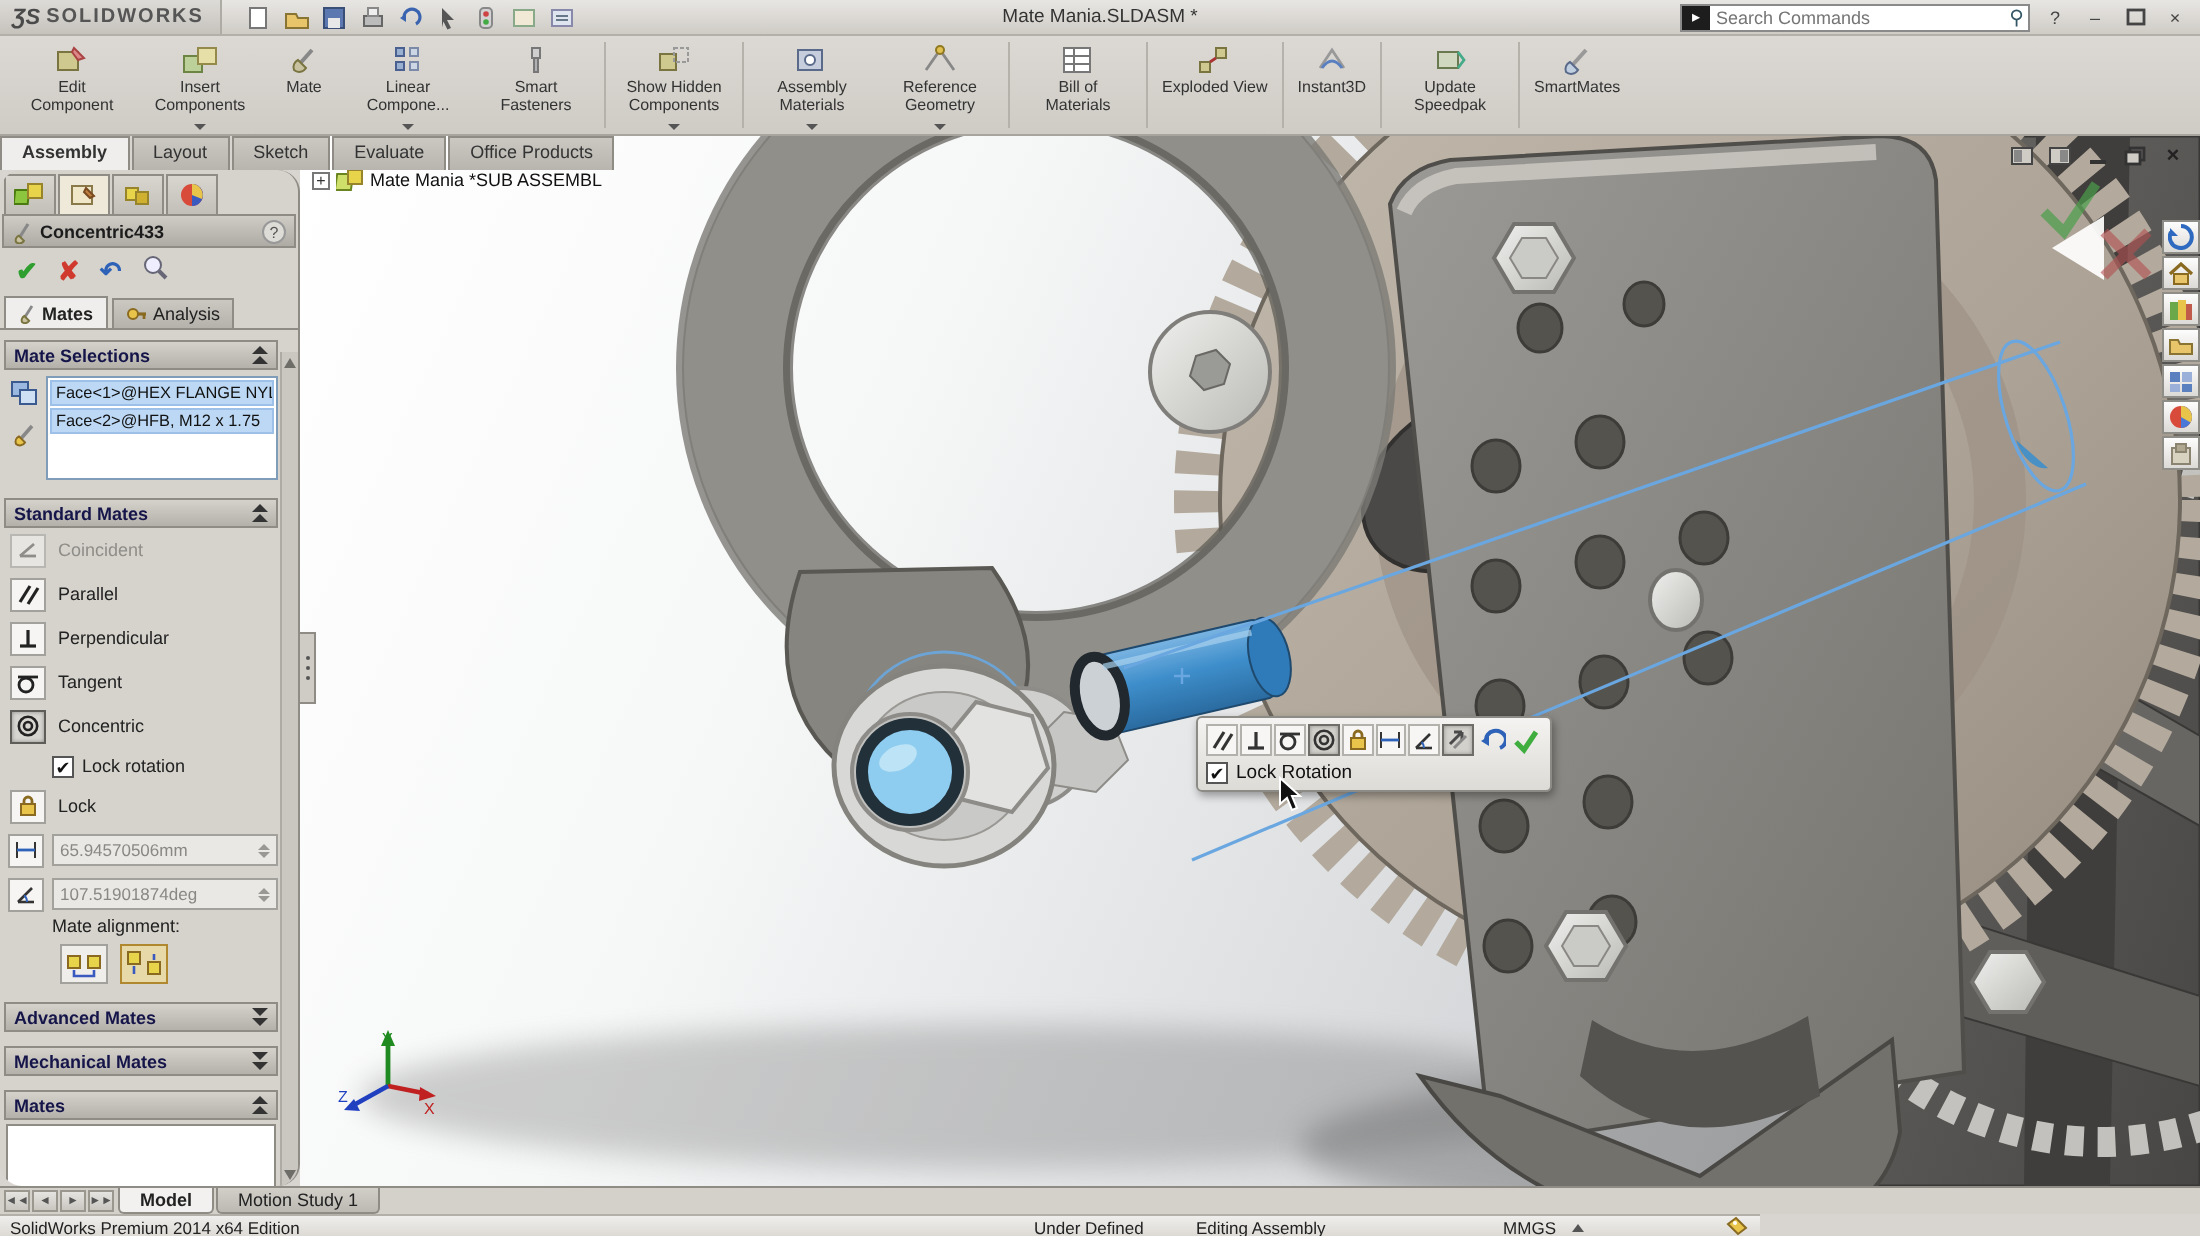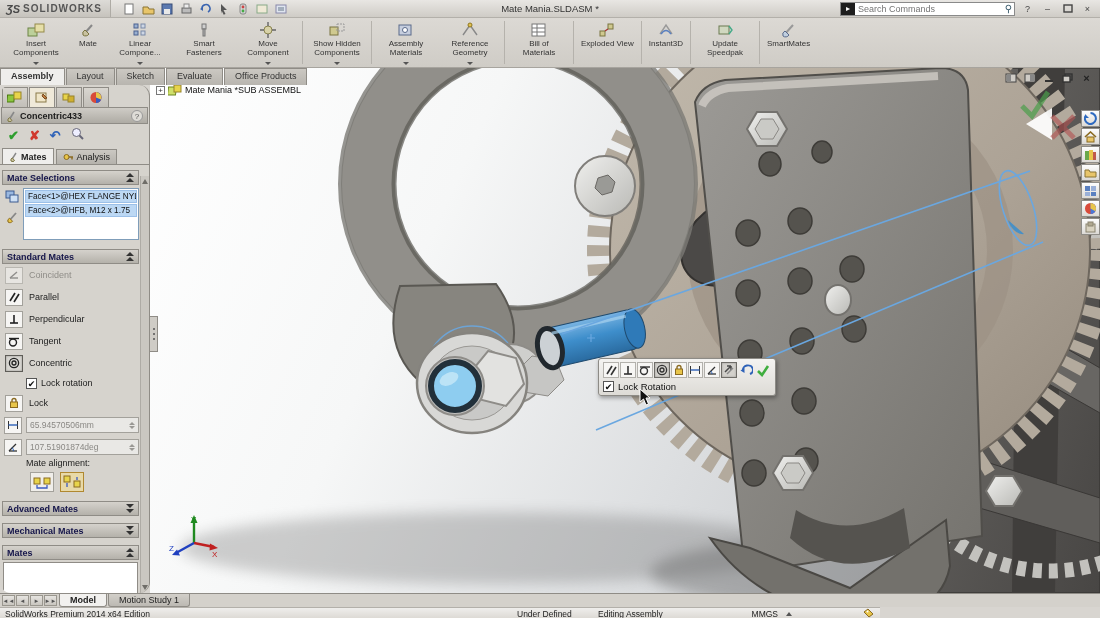--- a/index.html
+++ b/index.html
@@ -218,20 +218,29 @@
         </span>
       <span class="wbtn">×</span>
     </div>
   </div>
 </div>
 
 <div class="ribbon">
   <div class="rbtn">
       <span class="ric">
         <svg width="18" height="16">
+          <rect x="2" y="4" width="10" height="9" fill="#cfc98f" stroke="#7a7440"></rect>
+          <path d="M10 2 l5 5 -3 1 -3 -4z" fill="#d88" stroke="#a44"></path>
+        </svg>
+      </span>
+      <span>Edit Component</span>
+    </div>
+  <div class="rbtn">
+      <span class="ric">
+        <svg width="18" height="16">
           <rect x="1" y="6" width="9" height="8" fill="#bcd09a" stroke="#6c8444"></rect>
           <rect x="8" y="2" width="9" height="8" fill="#e6dfa8" stroke="#948a4a"></rect>
         </svg>
       </span>
       <span>Insert Components</span>
       <span class="ddn"></span>
     </div>
   <div class="rbtn">
       <span class="ric">
         <svg width="16" height="16">
@@ -254,30 +263,20 @@
       <span class="ddn"></span>
     </div>
   <div class="rbtn">
       <span class="ric">
         <svg width="16" height="16">
           <rect x="6" y="2" width="4" height="5" fill="#cfcfcf" stroke="#777"></rect>
           <rect x="7" y="7" width="2" height="7" fill="#b0b0b0" stroke="#777"></rect>
         </svg>
       </span>
       <span>Smart Fasteners</span>
-    </div>
-  <div class="rbtn">
-      <span class="ric">
-        <svg width="18" height="16">
-          <circle cx="9" cy="8" r="4" fill="#d8d2a8" stroke="#8a8450"></circle>
-          <path d="M9 0 v4 M9 12 v4 M1 8 h4 M13 8 h4" stroke="#666" stroke-width="1.4"></path>
-        </svg>
-      </span>
-      <span>Move Component</span>
-      <span class="ddn"></span>
     </div>
   <div class="rsep"></div>
   <div class="rbtn">
       <span class="ric">
         <svg width="18" height="16">
           <rect x="2" y="5" width="8" height="8" fill="#cfc98f" stroke="#7a7440"></rect>
           <rect x="9" y="2" width="7" height="7" fill="none" stroke="#999" stroke-dasharray="2 1"></rect>
         </svg>
       </span>
       <span>Show Hidden Components</span>

